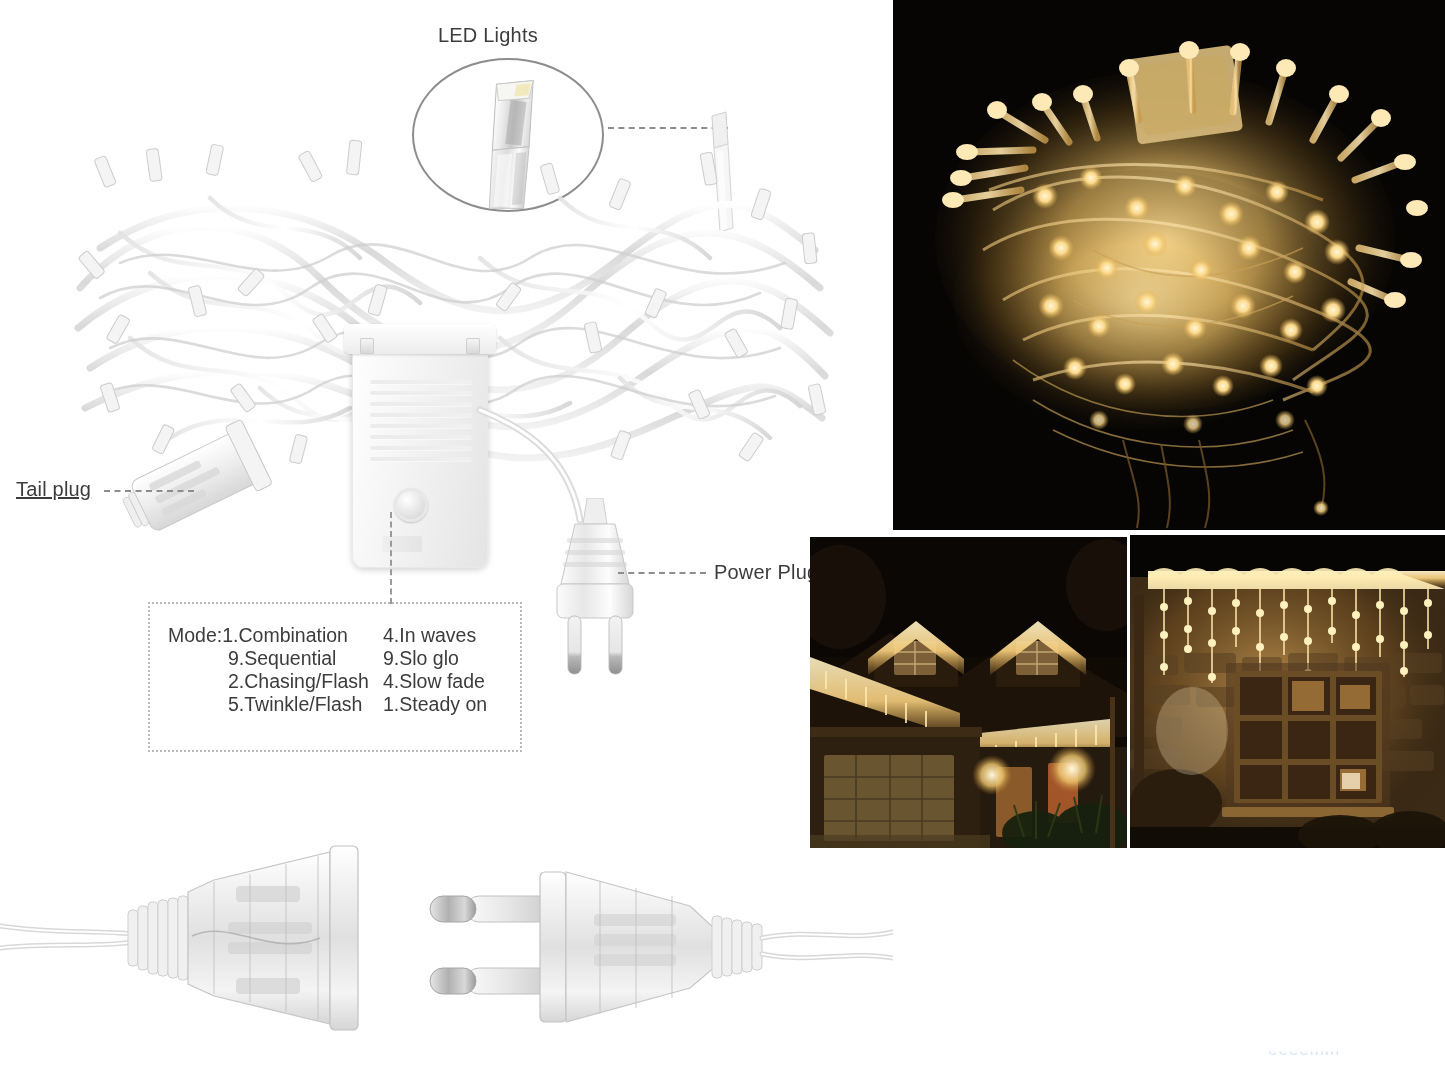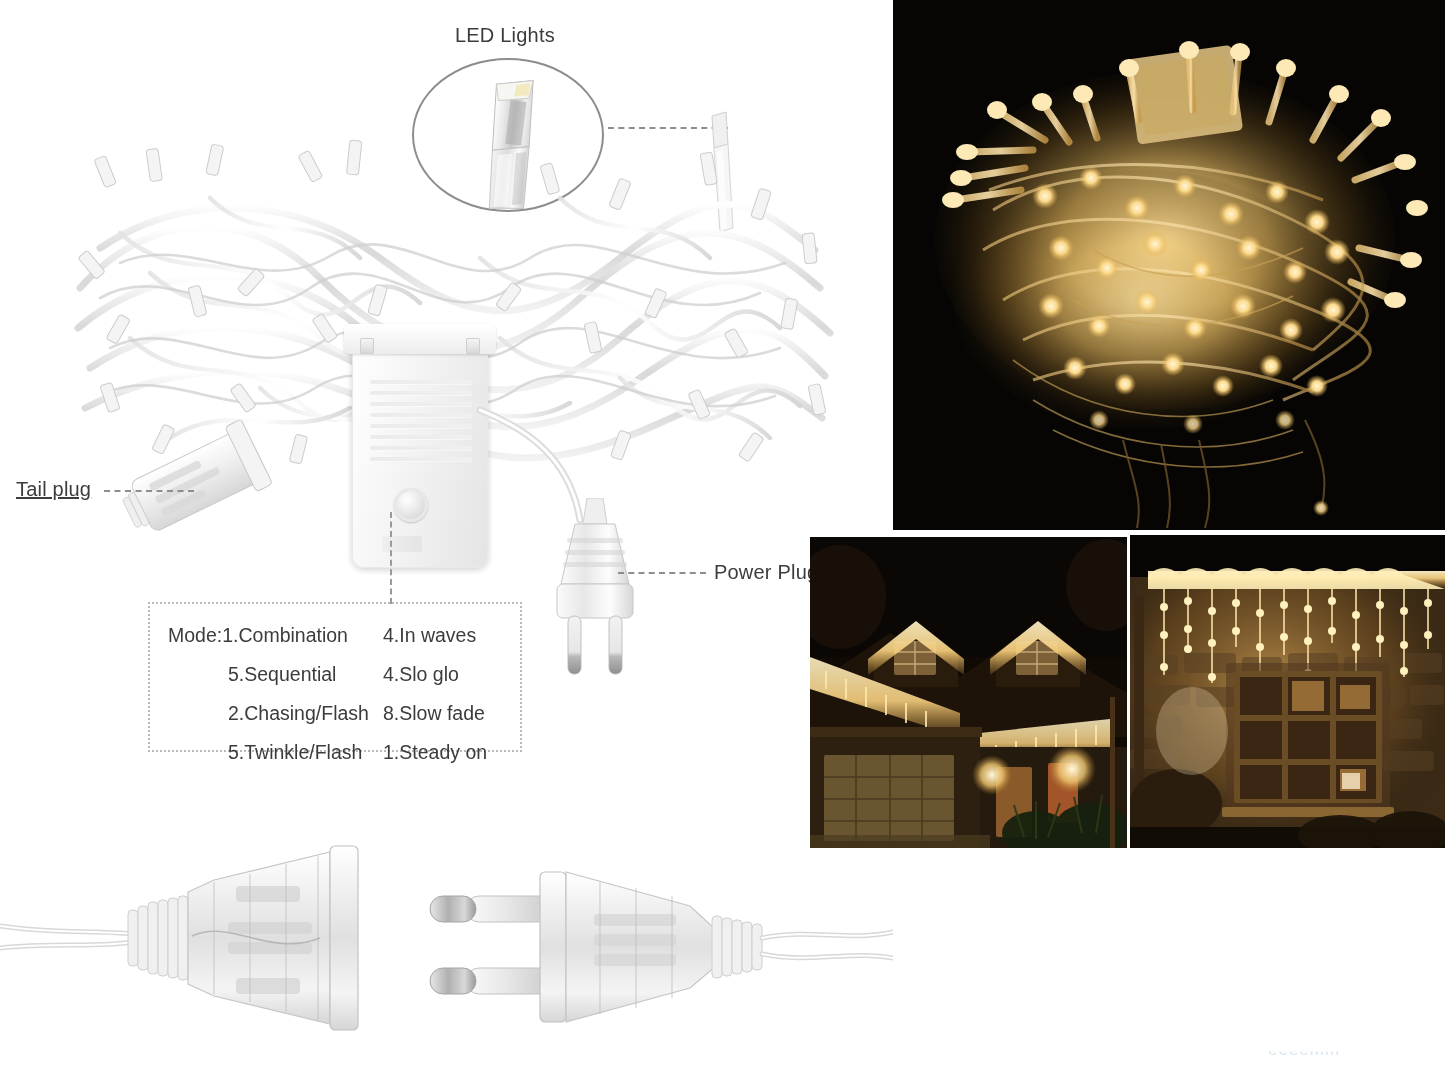--- a/index.html
+++ b/index.html
@@ -113,21 +113,21 @@
   .mode-box{
     position:absolute;left:148px;top:602px;width:374px;height:150px;
     border:2px dotted #b9b9b9;
     background:#ffffff;
     box-sizing:border-box;
   }
   .mode-grid{
     position:absolute;left:18px;top:20px;
     display:grid;
     grid-template-columns:215px 160px;
-    row-gap:16px;
+    row-gap:0;
     color:#3c3c3c;
     font-size:19.5px;
     white-space:nowrap;
   }
   .mode-grid .indent{padding-left:60px;}
 
   
   .plug-pair{
     position:absolute;left:0;top:838px;width:893px;height:233px;
   }
@@ -161,21 +161,21 @@
     clip-path:inset(58% 0 0 0);
   }
 </style>
 </head>
 <body>
 
 <div id="stage">
 
   <div id="hero">
 
-    <div class="abs lbl" style="left:455px;top:24px;">LED Lights</div>
+    <div class="abs lbl" style="left:438px;top:24px;">LED Lights</div>
 
     <div class="magnifier">
       <svg width="188" height="150" viewBox="0 0 188 150" aria-hidden="true">
         <defs>
           <linearGradient id="bulbG" x1="0" y1="0" x2="1" y2="0">
             <stop offset="0%" stop-color="#ffffff"></stop>
             <stop offset="28%" stop-color="#e9e9e9"></stop>
             <stop offset="55%" stop-color="#c9c9c9"></stop>
             <stop offset="78%" stop-color="#efefef"></stop>
             <stop offset="100%" stop-color="#d8d8d8"></stop>
@@ -440,24 +440,24 @@
       </svg>
     </div>
 
     <div class="dash-h" style="left:618px;top:572px;width:88px;"></div>
     <div class="abs lbl" style="left:714px;top:561px;">Power Plug</div>
 
     <div class="mode-box">
       <div class="mode-grid">
         <div>Mode:1.Combination</div>
         <div>4.In waves</div>
-        <div class="indent">5.Sequential</div>
-        <div>4.Slo glo</div>
+        <div class="indent">9.Sequential</div>
+        <div>9.Slo glo</div>
         <div class="indent">2.Chasing/Flash</div>
-        <div>8.Slow fade</div>
+        <div>4.Slow fade</div>
         <div class="indent">5.Twinkle/Flash</div>
         <div>1.Steady on</div>
       </div>
     </div>
 
     <div class="dash-v" style="left:390px;top:512px;height:92px;"></div>
 
     <div class="plug-pair">
       <svg viewBox="0 0 893 233" aria-hidden="true">
         <defs>

